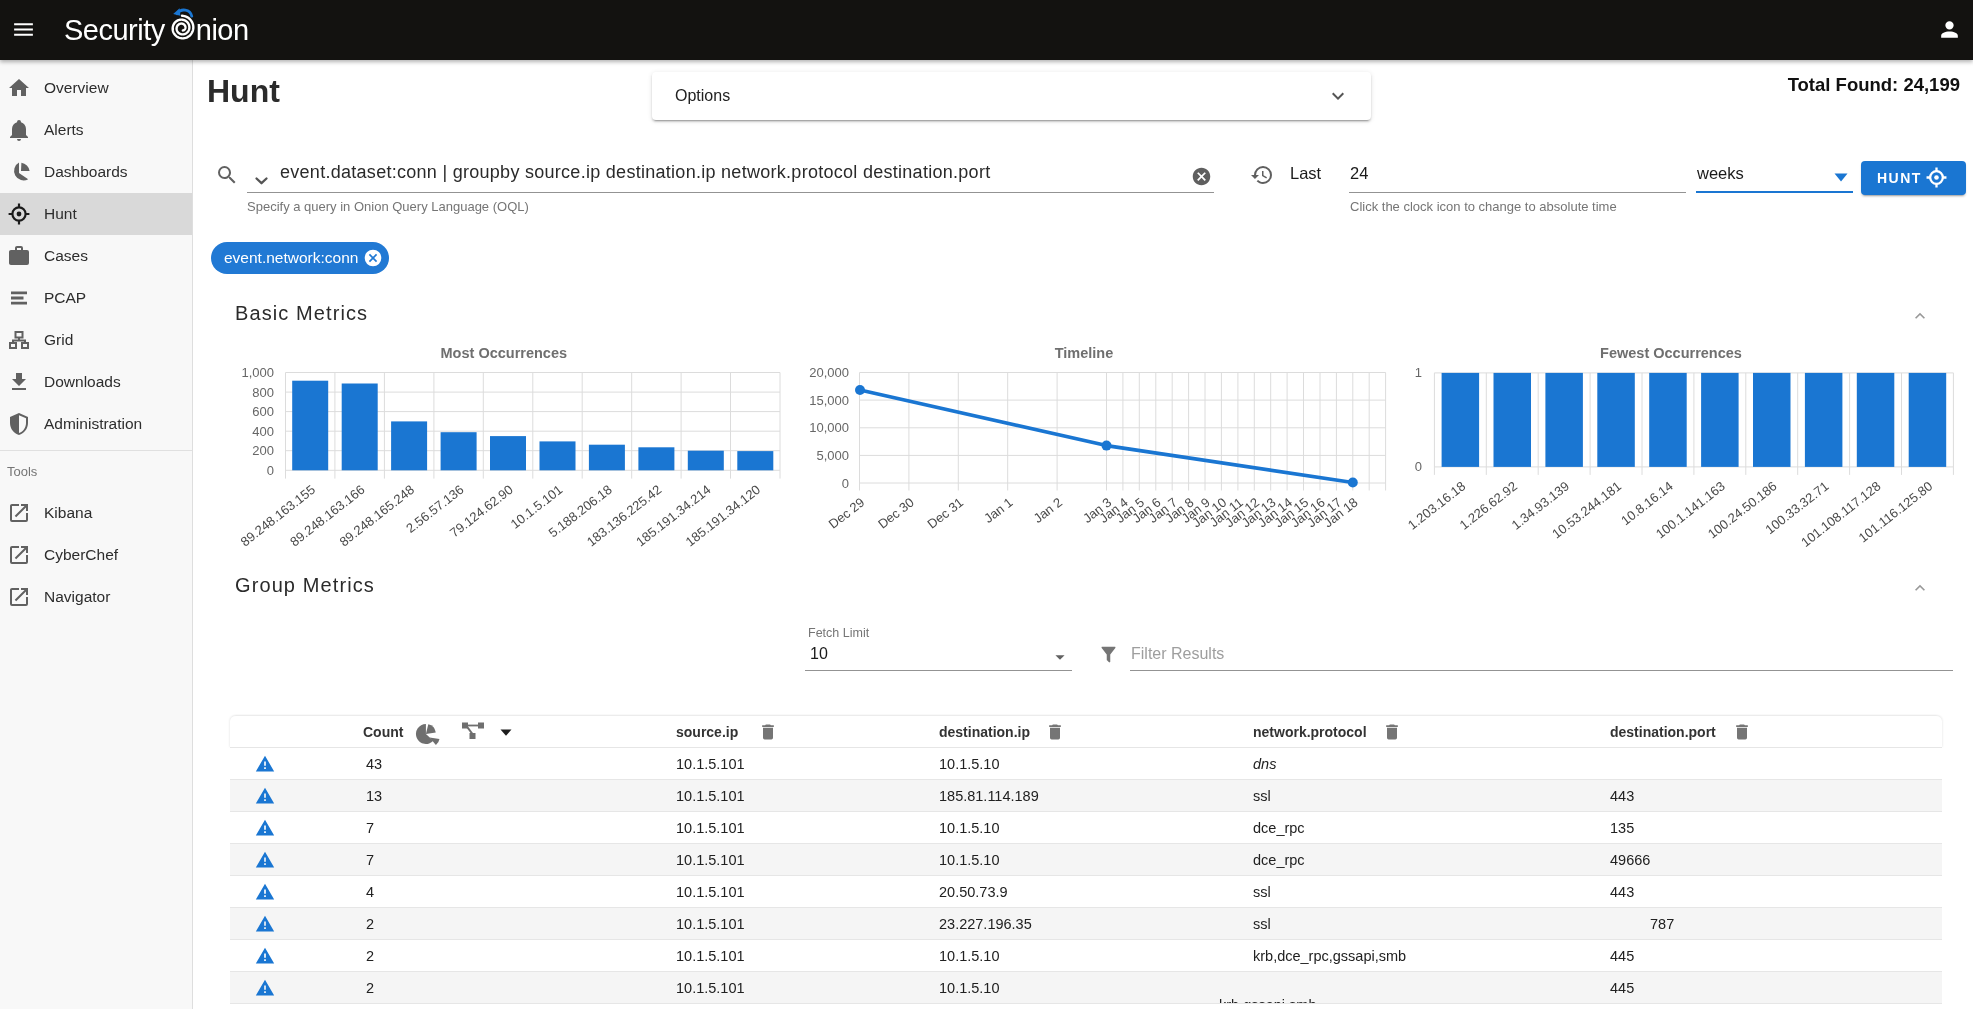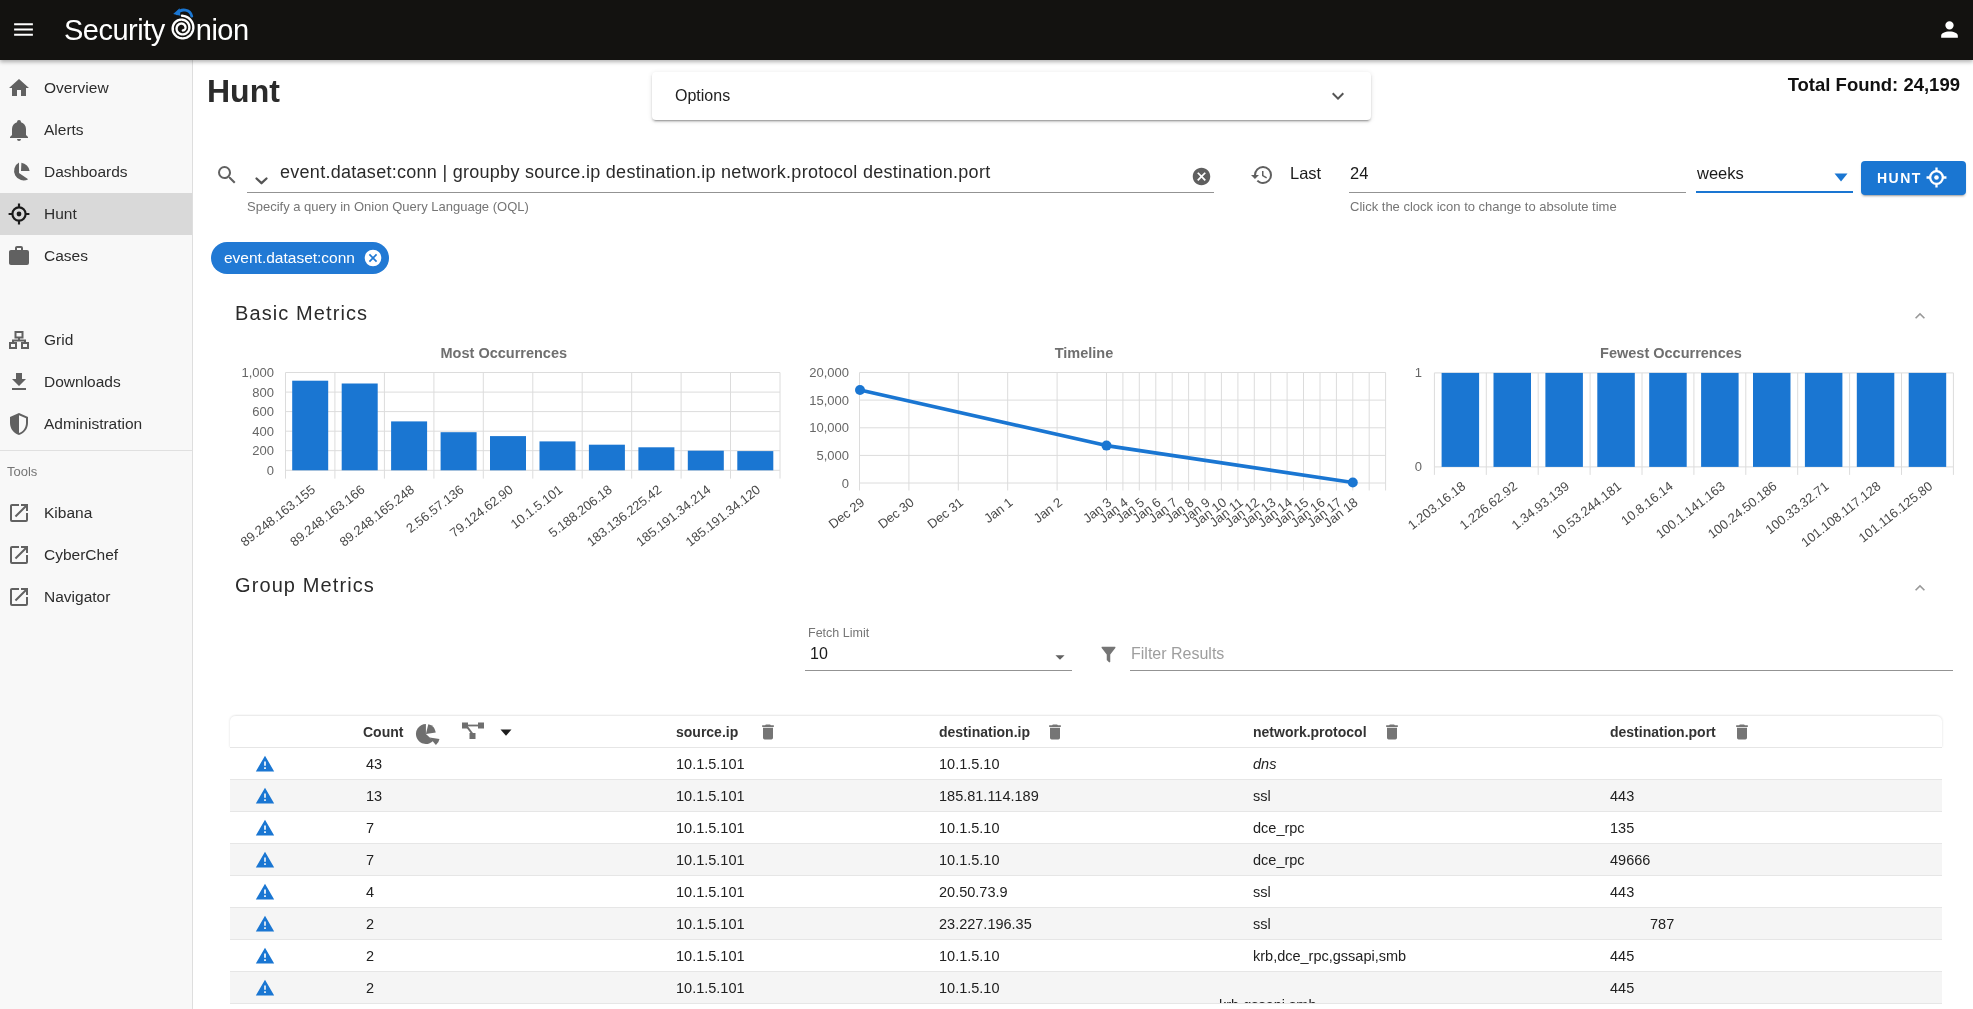--- a/index.html
+++ b/index.html
@@ -57,20 +57,26 @@
           <circle cx="12" cy="12" r="2.4" fill="#1b1b1b"></circle>
         </svg></div>
       <div style="position:absolute;left:44px;top:0;line-height:42px;font-size:15.5px;color:#2d2d2d;">Hunt</div>
     </div>
 <div style="position:absolute;left:0;top:175px;width:192px;height:42px;">
       <div style="position:absolute;left:7px;top:9px;"><svg width="24" height="24" viewBox="0 0 24 24">
           <path d="M10,2H14A2,2 0 0,1 16,4V6H20A2,2 0 0,1 22,8V19A2,2 0 0,1 20,21H4C2.89,21 2,20.1 2,19V8C2,6.89 2.89,6 4,6H8V4C8,2.89 8.89,2 10,2M14,6V4H10V6H14Z" fill="#616161"></path>
         </svg></div>
       <div style="position:absolute;left:44px;top:0;line-height:42px;font-size:15.5px;color:#2d2d2d;">Cases</div>
     </div>
+<div style="position:absolute;left:0;top:217px;width:192px;height:42px;">
+      <div style="position:absolute;left:7px;top:9px;"><svg width="24" height="24" viewBox="0 0 24 24">
+          <path d="M4,5.5H20V8.3H4V5.5M4,10.6H16.5V13.4H4V10.6M4,15.7H20V18.5H4V15.7Z" fill="#616161"></path>
+        </svg></div>
+      <div style="position:absolute;left:44px;top:0;line-height:42px;font-size:15.5px;color:#2d2d2d;">PCAP</div>
+    </div>
 <div style="position:absolute;left:0;top:259px;width:192px;height:42px;">
       <div style="position:absolute;left:7px;top:9px;"><svg width="24" height="24" viewBox="0 0 24 24">
           <g fill="none" stroke="#616161" stroke-width="2">
             <rect x="8.5" y="4" width="7" height="5.5"></rect>
             <rect x="3" y="15" width="6" height="5"></rect>
             <rect x="15" y="15" width="6" height="5"></rect>
             <path d="M12,9.5V12.5 M6,15V12.5H18V15"></path>
           </g>
         </svg></div>
       <div style="position:absolute;left:44px;top:0;line-height:42px;font-size:15.5px;color:#2d2d2d;">Grid</div>
@@ -151,21 +157,21 @@
   <span style="position:absolute;left:64px;top:5px;"><svg width="23" height="23" viewBox="0 0 24 24">
         <g stroke="#fff" stroke-width="2.4" fill="none">
           <circle cx="12" cy="12" r="6.6"></circle>
           <path d="M12,1.6V5.6 M12,18.4V22.4 M1.6,12H5.6 M18.4,12H22.4"></path>
         </g>
         <circle cx="12" cy="12" r="2.4" fill="#fff"></circle>
       </svg></span>
 </div>
 
 <div style="position:absolute;left:211px;top:242px;width:178px;height:32px;background:#2179d4;border-radius:16px;">
-  <span style="position:absolute;left:13px;top:0;line-height:32px;color:#fff;font-size:15.5px;">event.dataset:conn</span>
+  <span style="position:absolute;left:13px;top:0;line-height:32px;color:#fff;font-size:15.5px;">event.network:conn</span>
   <span style="position:absolute;left:152px;top:6px;"><svg width="20" height="20" viewBox="0 0 24 24">
         <circle cx="12" cy="12" r="10" fill="#fff"></circle>
         <path d="M15.59,7L12,10.59L8.41,7L7,8.41L10.59,12L7,15.59L8.41,17L12,13.41L15.59,17L17,15.59L13.41,12L17,8.41L15.59,7Z" fill="#2179d4"></path>
       </svg></span>
 </div>
 
 <div style="position:absolute;left:235px;top:302px;font-size:20px;letter-spacing:1.1px;color:#2b2b2b;">Basic Metrics</div>
 <div style="position:absolute;left:1910px;top:306px;"><svg width="20" height="20" viewBox="0 0 24 24">
       <path d="M7.41,15.41L12,10.83L16.59,15.41L18,14L12,8L6,14L7.41,15.41Z" fill="#999"></path>
     </svg></div>

